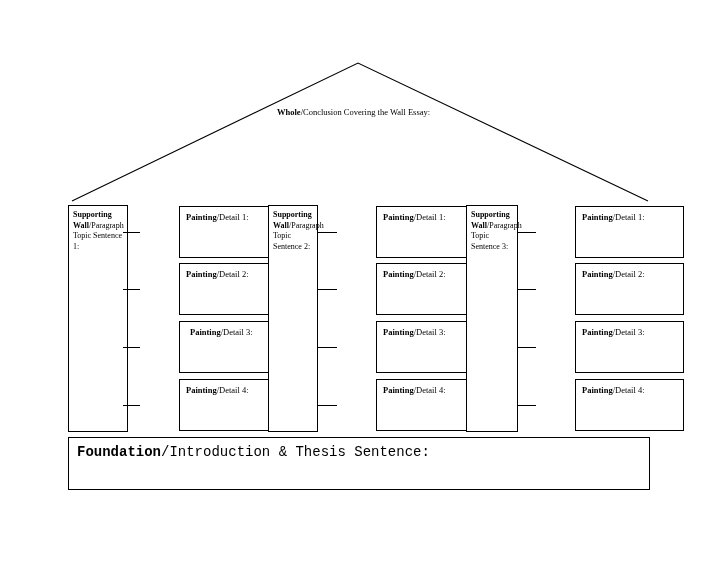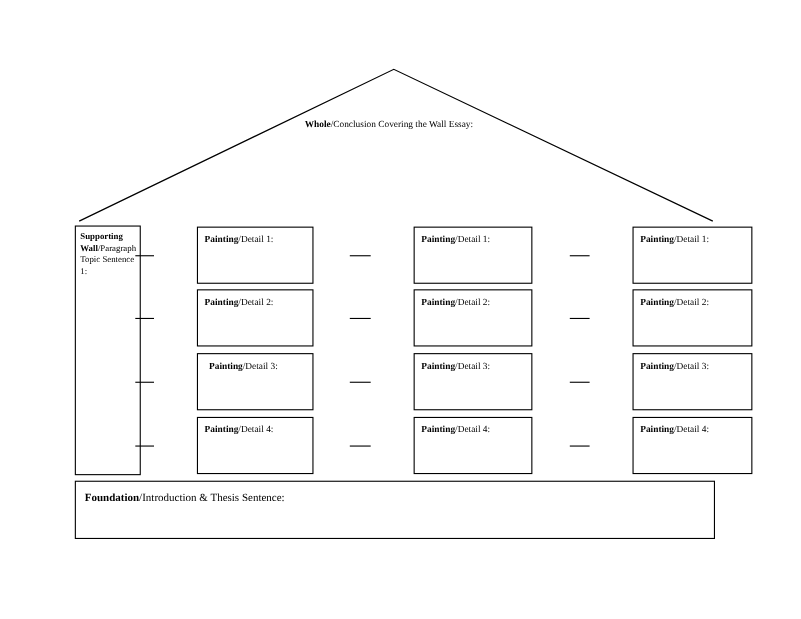--- a/index.html
+++ b/index.html
@@ -47,22 +47,23 @@
     line-height: 10.5px;
   }
   .detail {
     padding: 5px 0 0 6px;
     font-size: 8.5px;
     line-height: 11px;
     margin-left: 39px;
   }
   .foundation {
     padding: 9px 12px 0 8px;
-    font-size: 10px;
+    font-size: 14px;
     line-height: 11px;
+    font-family: Liberation Mono, monospace;
   }
   .bold { font-weight: bold; }
 
   
   .connector {
     position: absolute;
     height: 0;
     border-top: 1px solid #000000;
   }
 </style>
@@ -94,39 +95,45 @@
   <div class="box detail" style="left:140px; top:263px; width:106px; height:52px;">
     <span class="bold">Painting</span><span>/Detail 2:</span>
   </div>
   <div class="box detail" style="left:140px; top:321px; width:106px; height:52px; padding-left:10px;">
     <span class="bold">Painting</span><span>/Detail 3:</span>
   </div>
   <div class="box detail" style="left:140px; top:379px; width:106px; height:52px;">
     <span class="bold">Painting</span><span>/Detail 4:</span>
   </div>
 
+  <div class="box wall" style="left:268px; top:205px; width:50px; height:227px;">
+    <span class="bold">Supporting Wall</span><span>/Paragraph Topic Sentence 2:</span>
+  </div>
 
   <div class="connector" style="left:318px; top:232px; width:19px;"></div>
   <div class="connector" style="left:318px; top:289px; width:19px;"></div>
   <div class="connector" style="left:318px; top:347px; width:19px;"></div>
   <div class="connector" style="left:318px; top:405px; width:19px;"></div>
 
   <div class="box detail" style="left:337px; top:206px; width:108px; height:52px;">
     <span class="bold">Painting</span><span>/Detail 1:</span>
   </div>
   <div class="box detail" style="left:337px; top:263px; width:108px; height:52px;">
     <span class="bold">Painting</span><span>/Detail 2:</span>
   </div>
   <div class="box detail" style="left:337px; top:321px; width:108px; height:52px;">
     <span class="bold">Painting</span><span>/Detail 3:</span>
   </div>
   <div class="box detail" style="left:337px; top:379px; width:108px; height:52px;">
     <span class="bold">Painting</span><span>/Detail 4:</span>
   </div>
 
+  <div class="box wall" style="left:466px; top:205px; width:52px; height:227px;">
+    <span class="bold">Supporting Wall</span><span>/Paragraph Topic Sentence 3:</span>
+  </div>
 
   <div class="connector" style="left:518px; top:232px; width:18px;"></div>
   <div class="connector" style="left:518px; top:289px; width:18px;"></div>
   <div class="connector" style="left:518px; top:347px; width:18px;"></div>
   <div class="connector" style="left:518px; top:405px; width:18px;"></div>
 
   <div class="box detail" style="left:536px; top:206px; width:109px; height:52px;">
     <span class="bold">Painting</span><span>/Detail 1:</span>
   </div>
   <div class="box detail" style="left:536px; top:263px; width:109px; height:52px;">

